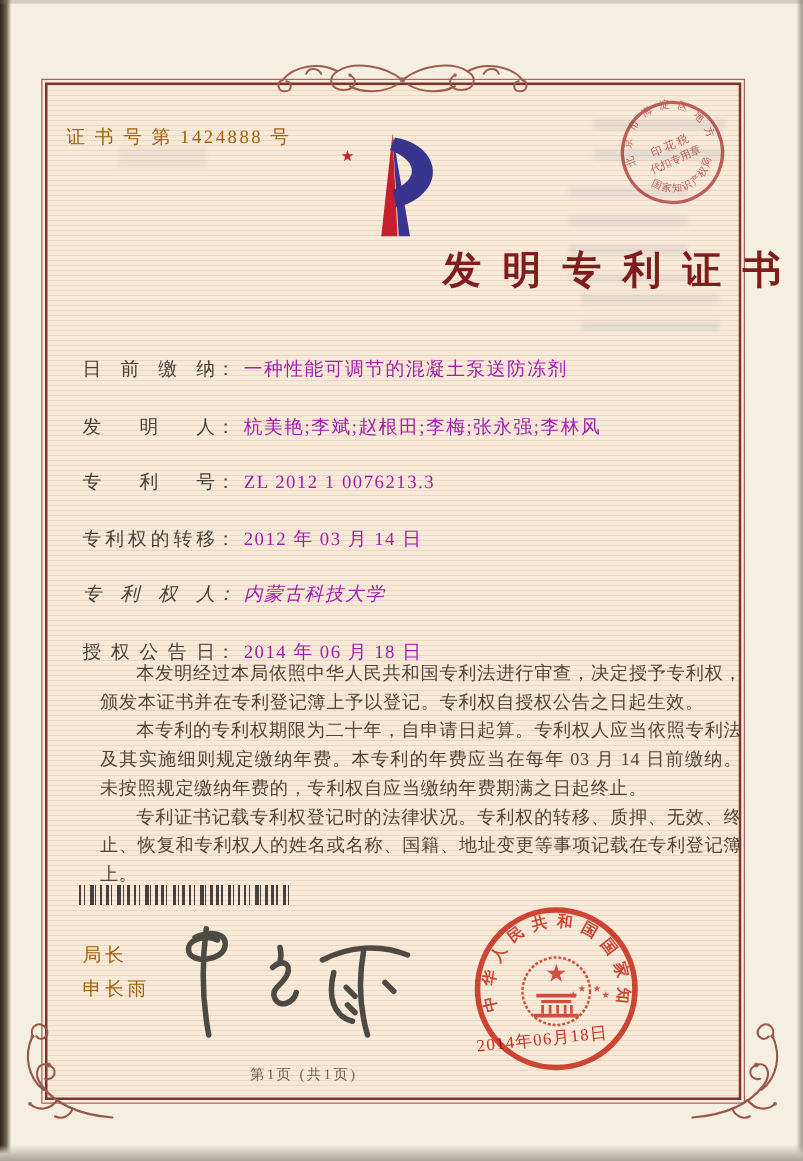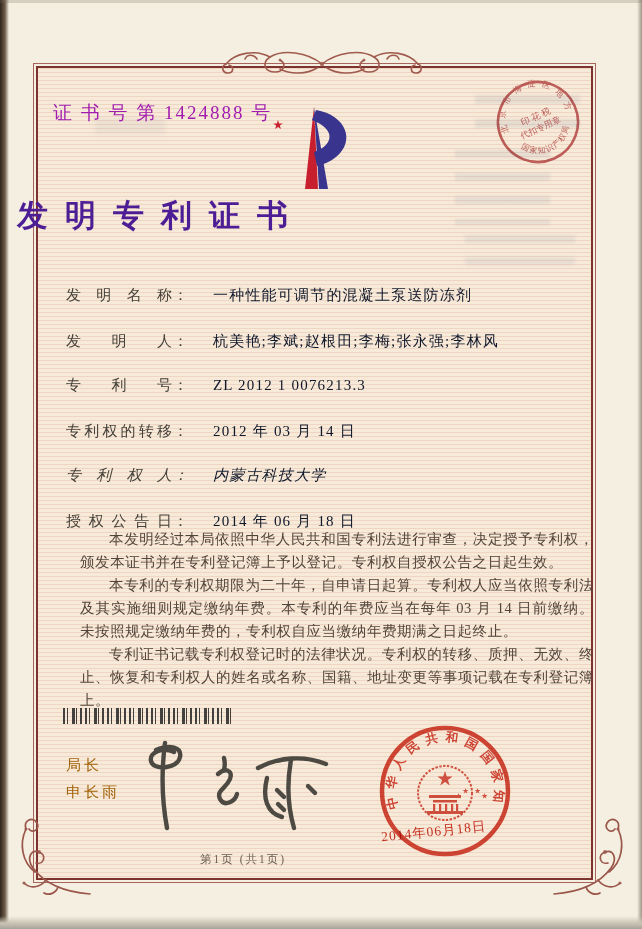--- a/index.html
+++ b/index.html
@@ -28,28 +28,28 @@
   
   .ghost{position:absolute;filter:blur(1.5px);pointer-events:none;}
   .g1{left:455px;top:150px;width:95px;height:75px;opacity:.8;
     background:repeating-linear-gradient(180deg,rgba(100,115,150,.14) 0 8px,rgba(0,0,0,0) 8px 23px);}
   .g2{left:475px;top:95px;width:105px;height:36px;
     background:repeating-linear-gradient(180deg,rgba(100,115,150,.11) 0 9px,rgba(0,0,0,0) 9px 24px);}
   .g3{left:95px;top:118px;width:70px;height:16px;background:rgba(110,115,140,.07);}
   .g4{left:465px;top:235px;width:110px;height:34px;
     background:repeating-linear-gradient(180deg,rgba(100,115,150,.10) 0 8px,rgba(0,0,0,0) 8px 22px);}
 
-  .cert-no{position:absolute;left:53px;top:100px;font-size:19px;color:#a21caf;letter-spacing:2px;}
-  .title{position:absolute;left:0;top:195px;width:642px;text-align:left;
-    font-size:31px;font-weight:600;color:#4c1d95;letter-spacing:17px;text-indent:17px;}
+  .cert-no{position:absolute;left:53px;top:100px;font-size:15px;color:#a16207;letter-spacing:2px;}
+  .title{position:absolute;left:0;top:195px;width:642px;text-align:right;
+    font-size:31px;font-weight:600;color:#7f1d1d;letter-spacing:17px;text-indent:17px;}
 
   .field-row{position:absolute;left:66px;width:516px;font-size:15px;color:#454039;white-space:nowrap;}
   .f-label{display:inline-block;width:106px;text-align:justify;text-align-last:justify;vertical-align:bottom;}
   .f-colon{display:inline-block;margin-left:1px;}
-  .f-value{margin-left:25px;letter-spacing:1.2px;color:#0f172a;}
+  .f-value{margin-left:7px;letter-spacing:1.2px;color:#a21caf;}
   .fr1{top:286px;}.fr2{top:332px;}.fr3{top:376px;}.fr4{top:422px;}.fr5{top:466px;font-style:italic;}.fr6{top:512px;}
 
   .body-text{position:absolute;left:66px;top:528px;width:514px;margin-left:14px;}
   .body-text p{margin:0;font-size:14.5px;line-height:23px;color:#53443a;
     text-indent:2em;text-align:justify;letter-spacing:.6px;}
 
   .barcode{position:absolute;left:63px;top:708px;width:170px;height:16px;
     background-image:repeating-linear-gradient(90deg,
       #242424 0 2px,rgba(0,0,0,0) 2px 4px,
       #242424 4px 5px,rgba(0,0,0,0) 5px 9px,
@@ -152,21 +152,21 @@
     </g>
     <g fill="#39348e">
       <polygon points="71,88 66,6 80,88"></polygon>
       <path d="M68,9 C98,14 108,40 88,56 C82,61 74,64 69,65 L66,51 C84,45 90,29 64,19 Z"></path>
     </g>
   </svg>
 
   <div class="title">发明专利证书</div>
 
   <div class="field-row fr1">
-    <span class="f-label">发明名称</span><span class="f-colon">：</span><span class="f-value">一种性能可调节的混凝土泵送防冻剂</span>
+    <span class="f-label">日前缴纳</span><span class="f-colon">：</span><span class="f-value">一种性能可调节的混凝土泵送防冻剂</span>
   </div>
   <div class="field-row fr2">
     <span class="f-label">发明人</span><span class="f-colon">：</span><span class="f-value">杭美艳;李斌;赵根田;李梅;张永强;李林风</span>
   </div>
   <div class="field-row fr3">
     <span class="f-label">专利号</span><span class="f-colon">：</span><span class="f-value">ZL 2012 1 0076213.3</span>
   </div>
   <div class="field-row fr4">
     <span class="f-label">专利权的转移</span><span class="f-colon">：</span><span class="f-value">2012 年 03 月 14 日</span>
   </div>

